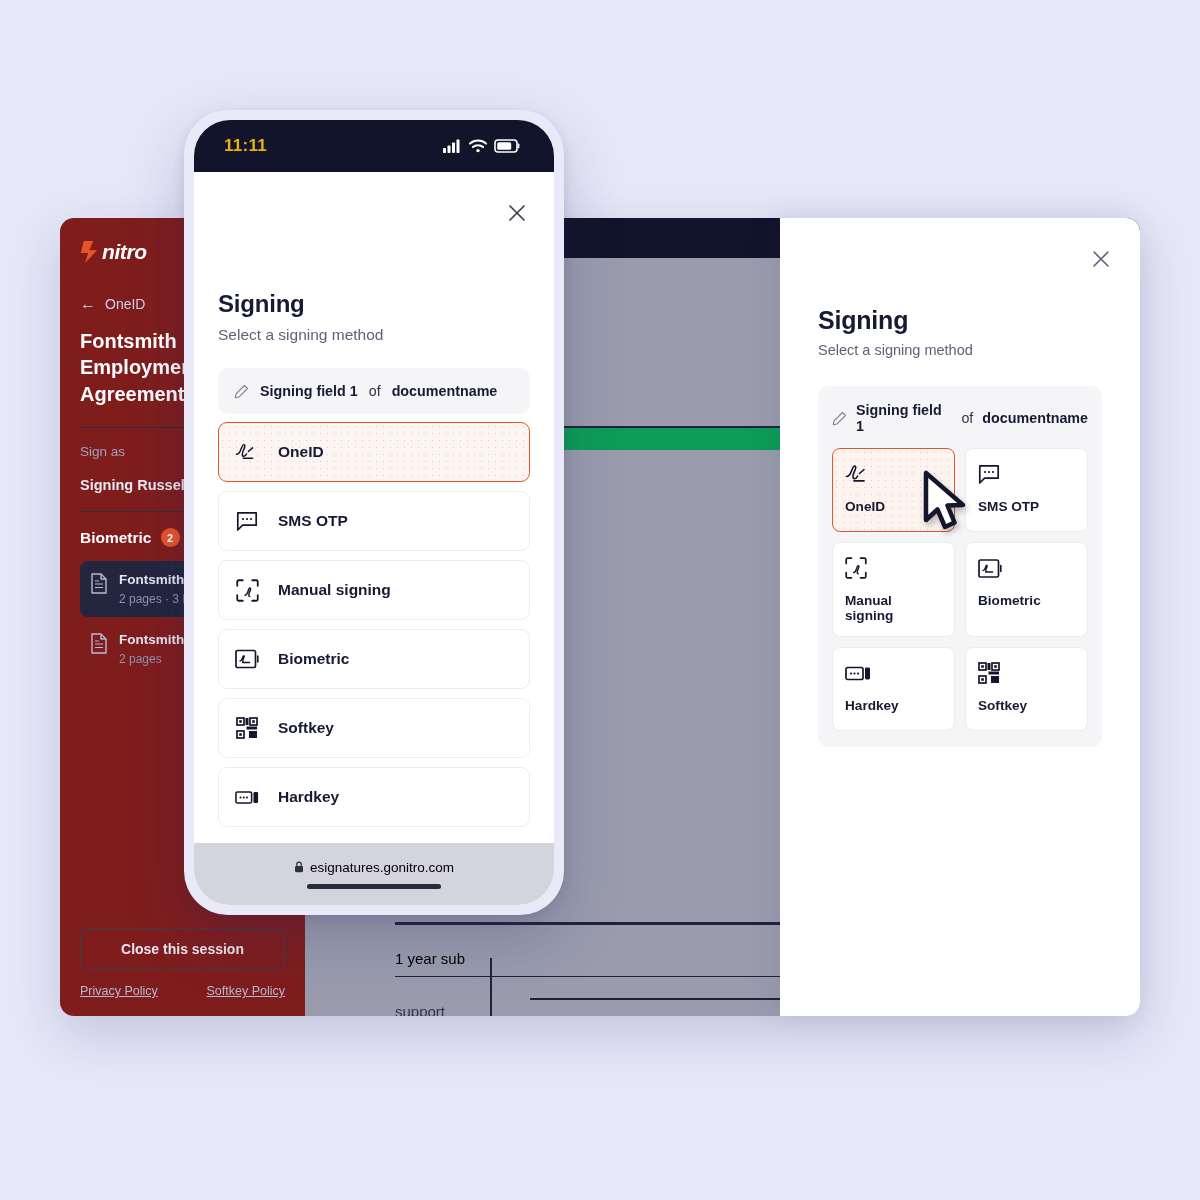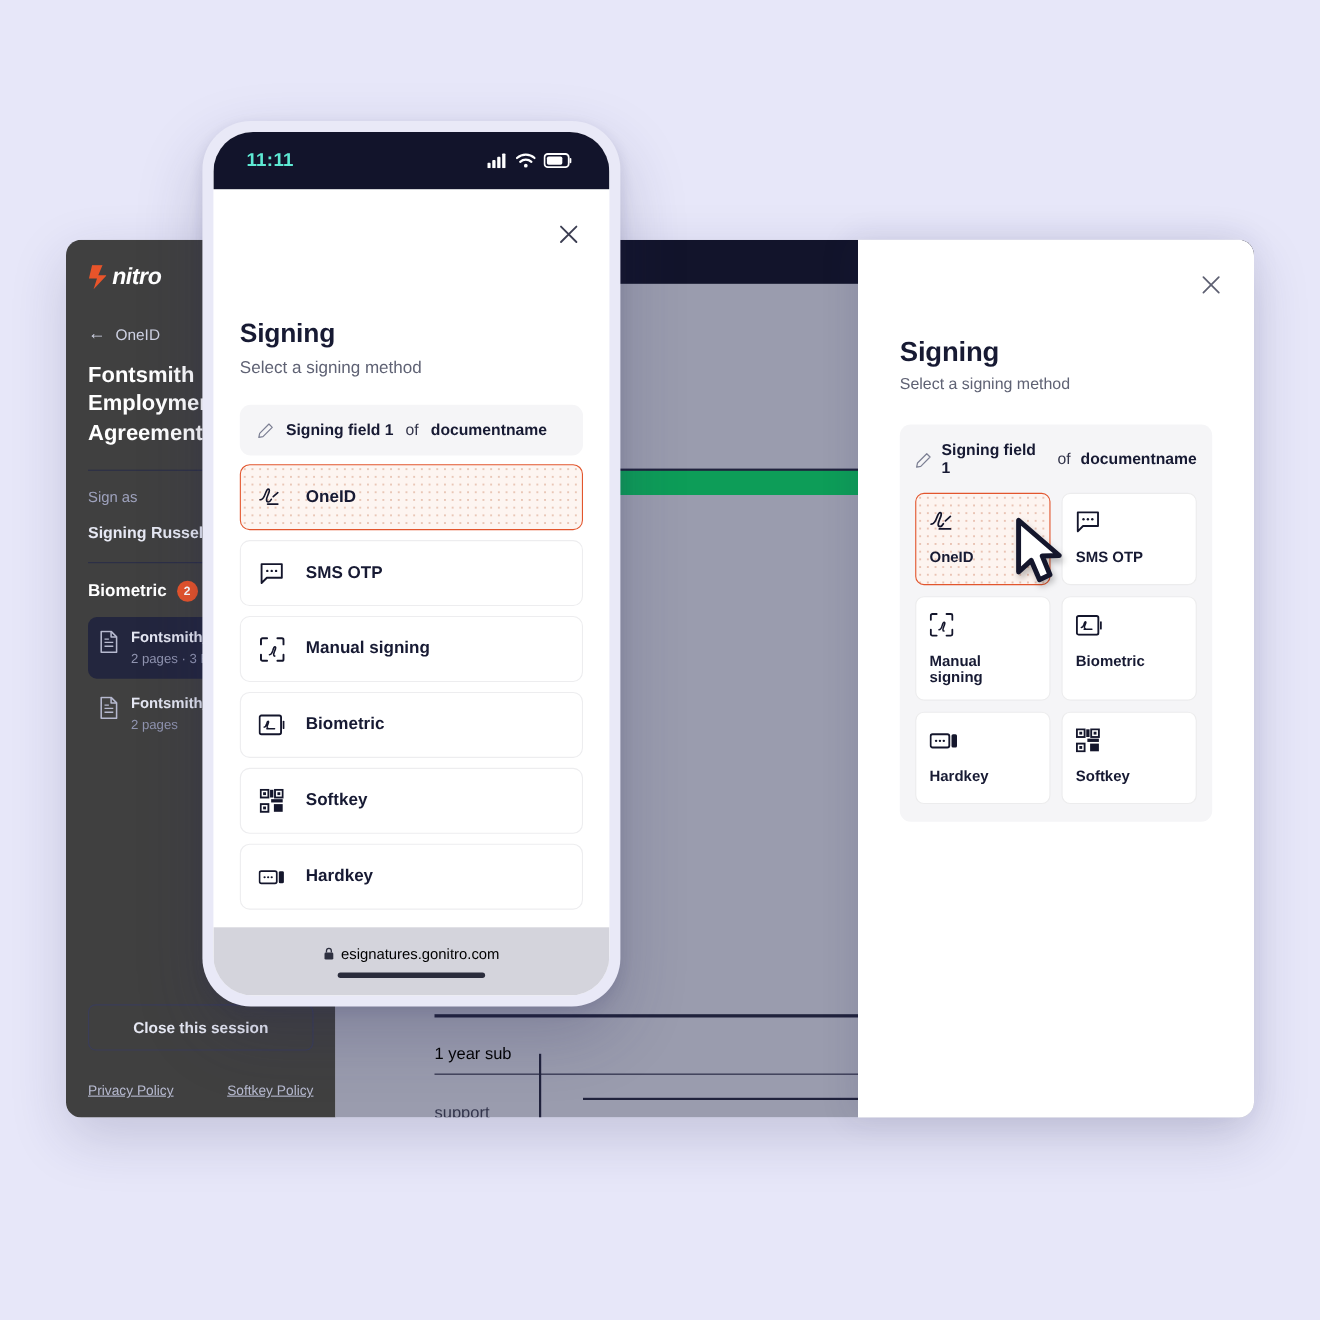--- a/index.html
+++ b/index.html
@@ -17,21 +17,21 @@
     position: absolute;
     left: 60px; top: 218px;
     width: 1080px; height: 798px;
     border-radius: 14px;
     overflow: hidden;
     box-shadow: 0 18px 50px rgba(40,40,90,.18);
   }
   #app-sidebar {
     position: absolute; left: 0; top: 0;
     width: 245px; height: 100%;
-    background: #404040;
+    background: #7f1d1d;
     color: #fff;
     padding: 22px 20px;
   }
   .nitro-logo { display: flex; align-items: center; gap: 5px; margin-bottom: 32px; }
   .nitro-mark {
     width: 17px; height: 22px;
     background: #e8542a;
     -webkit-mask-image: linear-gradient(#000,#000);
     clip-path: polygon(22% 0%, 78% 0%, 55% 42%, 100% 42%, 30% 100%, 48% 55%, 5% 55%);
     position: relative;
@@ -58,21 +58,21 @@
   .doc-name { font-size: 13.5px; font-weight: 600; color: #e4e6f2; line-height: 1.25; white-space: nowrap; }
   .doc-meta { font-size: 12px; color: #9094b0; margin-top: 3px; white-space: nowrap; }
   .sb-bottom { position: absolute; left: 20px; right: 20px; bottom: 18px; }
   .close-session-btn {
     width: 100%; padding: 12px 0;
     border: 1px solid #3a3d58; border-radius: 7px;
     background: transparent; color: #e6e8f3;
     font-size: 14px; font-weight: 700;
     font-family: inherit; cursor: pointer;
   }
-  .policy-row { display: flex; justify-content: space-between; margin-top: 29px; }
+  .policy-row { display: flex; justify-content: space-between; margin-top: 14px; }
   .policy-link { font-size: 12.5px; color: #b6b9cf; text-decoration: underline; }
 
   #app-doc {
     position: absolute; left: 245px; top: 0; right: 0; height: 100%;
     background: #9a9cae;
     overflow: hidden;
   }
   .doc-topbar { height: 40px; background: #12142b; }
   .doc-page { position: relative; padding: 0; height: calc(100% - 40px); }
   .doc-greenbar { position: absolute; left: 0; right: 0; top: 170px; height: 22px; background: #0d9d58; }
@@ -128,21 +128,21 @@
     padding: 10px;
   }
   #phone-screen {
     width: 100%; height: 100%;
     background: #fff;
     border-radius: 36px;
     overflow: hidden;
     position: relative;
   }
   .status-bar {
-    height: 52px; background: #12142b; color: #5eead4;
+    height: 52px; background: #12142b; color: #eab308;
     display: flex; align-items: center; justify-content: space-between;
     padding: 0 34px 0 30px;
   }
   .status-time { font-size: 17px; font-weight: 700; letter-spacing: .3px; }
   .status-icons { display: flex; align-items: center; gap: 7px; }
   .m-close {
     position: absolute; right: 26px; top: 82px;
     width: 22px; height: 22px; color: #3c3e52; cursor: pointer;
   }
   .m-body { padding: 0 24px; }

